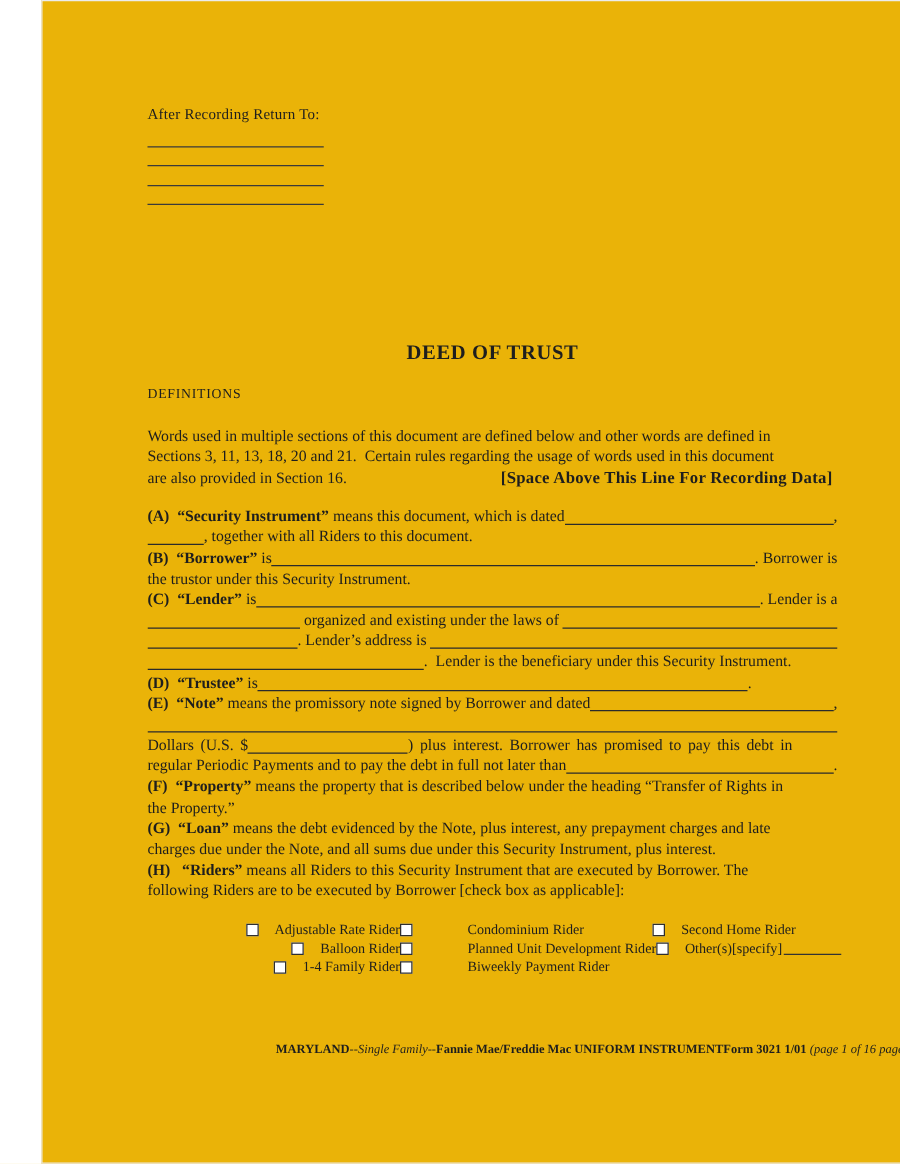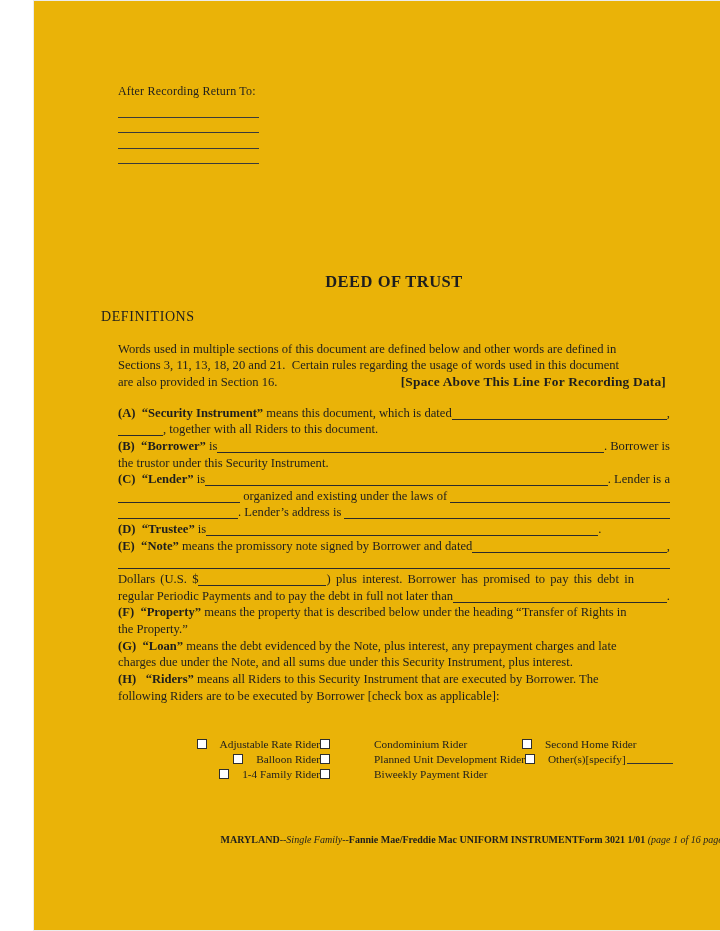--- a/index.html
+++ b/index.html
@@ -19,21 +19,21 @@
     position:absolute;left:85px;top:241px;width:552px;height:17px;
     display:flex;align-items:flex-end;font-weight:bold;font-size:13.4px;white-space:pre;flex-direction:column;
   }
   .rec-line{border-bottom:2px solid #1c1c1c;height:100%;}
   .rec-line.left{flex:0 0 131px;}
   .rec-line.right{flex:1 1 20px;}
   .rec-label{padding:0 4px 0 6px;letter-spacing:.2px;}
   
   .doc-title{position:absolute;left:85px;top:272px;width:552px;text-align:center;
     font-weight:bold;font-size:16.5px;letter-spacing:.5px;}
-  .definitions-heading{position:absolute;left:68px;top:309px;font-size:14px;letter-spacing:.6px;}
+  .definitions-heading{position:absolute;left:85px;top:309px;font-size:11px;letter-spacing:.6px;}
   
   .intro{position:absolute;left:85px;top:340px;width:552px;font-size:12.6px;}
   .defs{position:absolute;left:85px;top:404px;width:552px;font-size:12.6px;}
   .dline{display:flex;align-items:flex-end;height:16.65px;white-space:pre;overflow:hidden;}
   .seg{flex:0 0 auto;}
   .seg.bold{font-weight:bold;}
   .seg.sp{word-spacing:2.1px;}
   .blank{border-bottom:1px solid #2b2b2b;height:12px;align-self:flex-end;margin-bottom:1px;min-width:0;}
   
   .riders{position:absolute;left:85px;top:736px;width:552px;font-size:11.3px;}
@@ -83,20 +83,21 @@
     </div>
 
   <div class="defs">
       <div class="dline"><span class="seg bold">(A)  “Security Instrument”</span><span class="seg"> means this document, which is dated</span><span class="blank" style="flex: 1 1 30px;"></span><span class="seg">,</span></div>
       <div class="dline"><span class="blank" style="flex: 0 1 45px;"></span><span class="seg">, together with all Riders to this document.</span></div>
       <div class="dline"><span class="seg bold">(B)  “Borrower”</span><span class="seg"> is</span><span class="blank" style="flex: 1 1 30px;"></span><span class="seg">. Borrower is</span></div>
       <div class="dline"><span class="seg">the trustor under this Security Instrument.</span></div>
       <div class="dline"><span class="seg bold">(C)  “Lender”</span><span class="seg"> is</span><span class="blank" style="flex: 1 1 30px;"></span><span class="seg">. Lender is a</span></div>
       <div class="dline"><span class="blank" style="flex: 0 1 122px;"></span><span class="seg"> organized and existing under the laws of </span><span class="blank" style="flex: 1 1 30px;"></span></div>
       <div class="dline"><span class="blank" style="flex: 0 1 120px;"></span><span class="seg">. Lender’s address is </span><span class="blank" style="flex: 1 1 30px;"></span></div>
+      <div class="dline"><span class="blank" style="flex: 0 1 221px;"></span><span class="seg">.  Lender is the beneficiary under this Security Instrument.</span></div>
       <div class="dline"><span class="seg bold">(D)  “Trustee”</span><span class="seg"> is</span><span class="blank" style="flex: 0 1 392px;"></span><span class="seg">.</span></div>
       <div class="dline"><span class="seg bold">(E)  “Note”</span><span class="seg"> means the promissory note signed by Borrower and dated</span><span class="blank" style="flex: 1 1 30px;"></span><span class="seg">,</span></div>
       <div class="dline"><span class="blank" style="flex: 0 1 34px;"></span><span class="blank" style="flex: 1 1 30px;"></span></div>
       <div class="dline"><span class="seg sp">Dollars (U.S. $</span><span class="blank" style="flex: 0 1 128px;"></span><span class="seg sp">) plus interest. Borrower has promised to pay this debt in</span></div>
       <div class="dline"><span class="seg">regular Periodic Payments and to pay the debt in full not later than</span><span class="blank" style="flex: 1 1 30px;"></span><span class="seg">.</span></div>
       <div class="dline"><span class="seg bold">(F)  “Property”</span><span class="seg"> means the property that is described below under the heading “Transfer of Rights in</span></div>
       <div class="dline"><span class="seg">the Property.”</span></div>
       <div class="dline"><span class="seg bold">(G)  “Loan”</span><span class="seg"> means the debt evidenced by the Note, plus interest, any prepayment charges and late</span></div>
       <div class="dline"><span class="seg">charges due under the Note, and all sums due under this Security Instrument, plus interest.</span></div>
       <div class="dline"><span class="seg bold">(H)   “Riders”</span><span class="seg"> means all Riders to this Security Instrument that are executed by Borrower. The</span></div>

